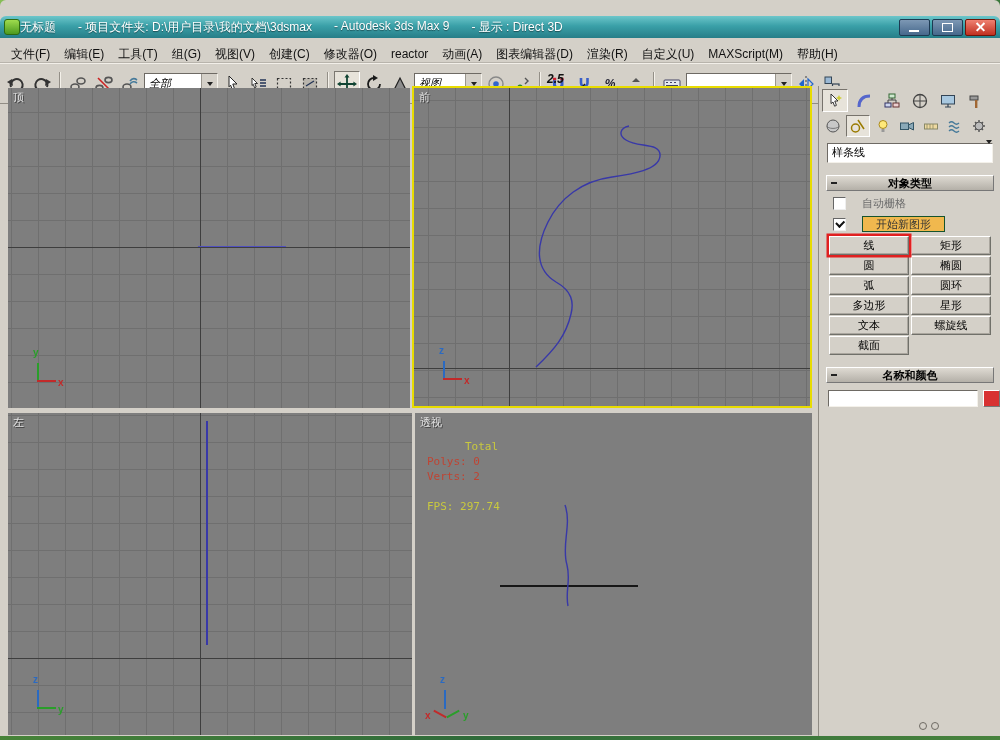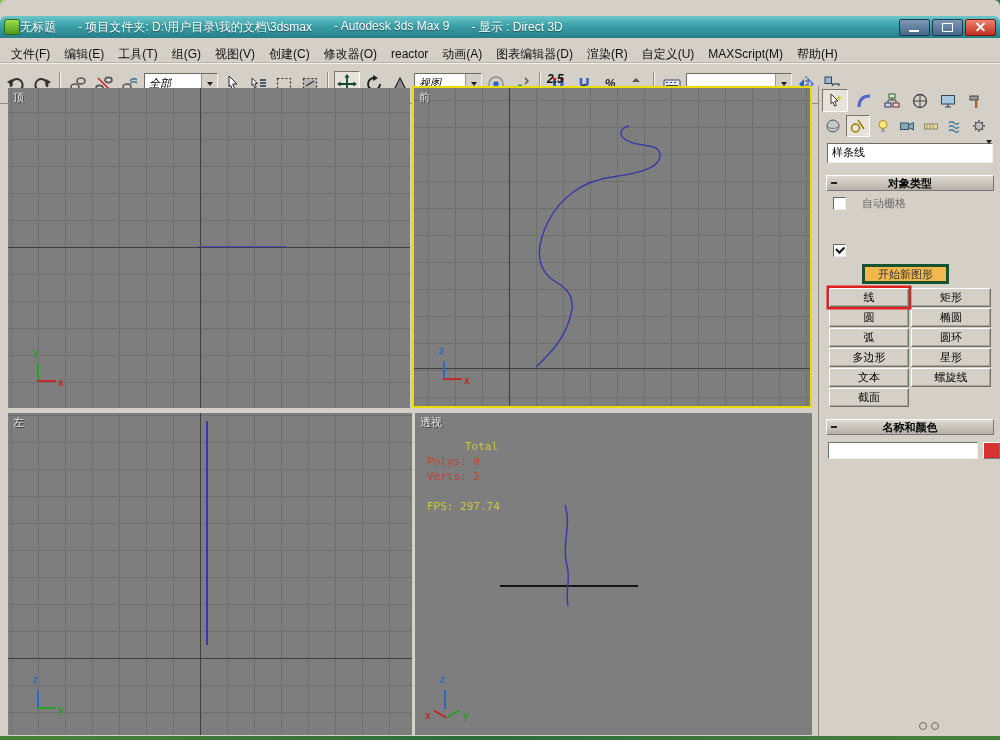--- a/index.html
+++ b/index.html
@@ -92,21 +92,21 @@
              font-weight:bold;background:linear-gradient(#dedad2,#b4b0a8);
              border:1px solid;border-color:#fff #777 #777 #fff;}
   .collapse-glyph{position:absolute;left:4px;top:6px;width:6px;height:2px;background:#222;}
   .cb-row{display:flex;align-items:center;margin:5px 0 0 14px;gap:16px;}
   .cb{width:11px;height:11px;background:#fff;flex:0 0 auto;position:relative;
       border:1px solid;border-color:#666 #eee #eee #666;}
   .cb.checked::after{content:"";position:absolute;left:1.5px;top:1px;width:6px;height:3.5px;
       border-left:2px solid #111;border-bottom:2px solid #111;transform:rotate(-45deg);}
   .auto-label{color:#6b6b6b;}
   .hl-label{background:var(--highlight-orange,#f0b84e);color:#333;padding:0 13px;line-height:14px;
-            border:3px solid #14532d;margin-top:48px;}
+            border:1px solid #14532d;}
   .btn-grid{display:grid;grid-template-columns:1fr 1fr;gap:1px 2px;margin:4px 10px 0;}
   .cp-btn{height:17px;display:flex;align-items:center;justify-content:center;background:#d4d0c8;
           border:1px solid;border-color:#fff #70706a #70706a #fff;
           box-shadow:inset -1px -1px 0 #aaa69e;}
   .cp-btn.annotated{box-shadow:0 0 0 2.5px var(--annotation-red,#e02020),inset -1px -1px 0 #aaa69e;z-index:3;}
   .cp-btn.empty{visibility:hidden;}
   .name-row{display:flex;align-items:center;gap:5px;margin:7px 9px 0;}
   .name-input{flex:1;height:15px;background:#fff;border:1px solid;
               border-color:#6e6a64 #f4f1ea #f4f1ea #6e6a64;font-size:11px;padding:0 3px;}
   .swatch{width:15px;height:15px;background:var(--swatch-red,#d83232);flex:0 0 auto;

